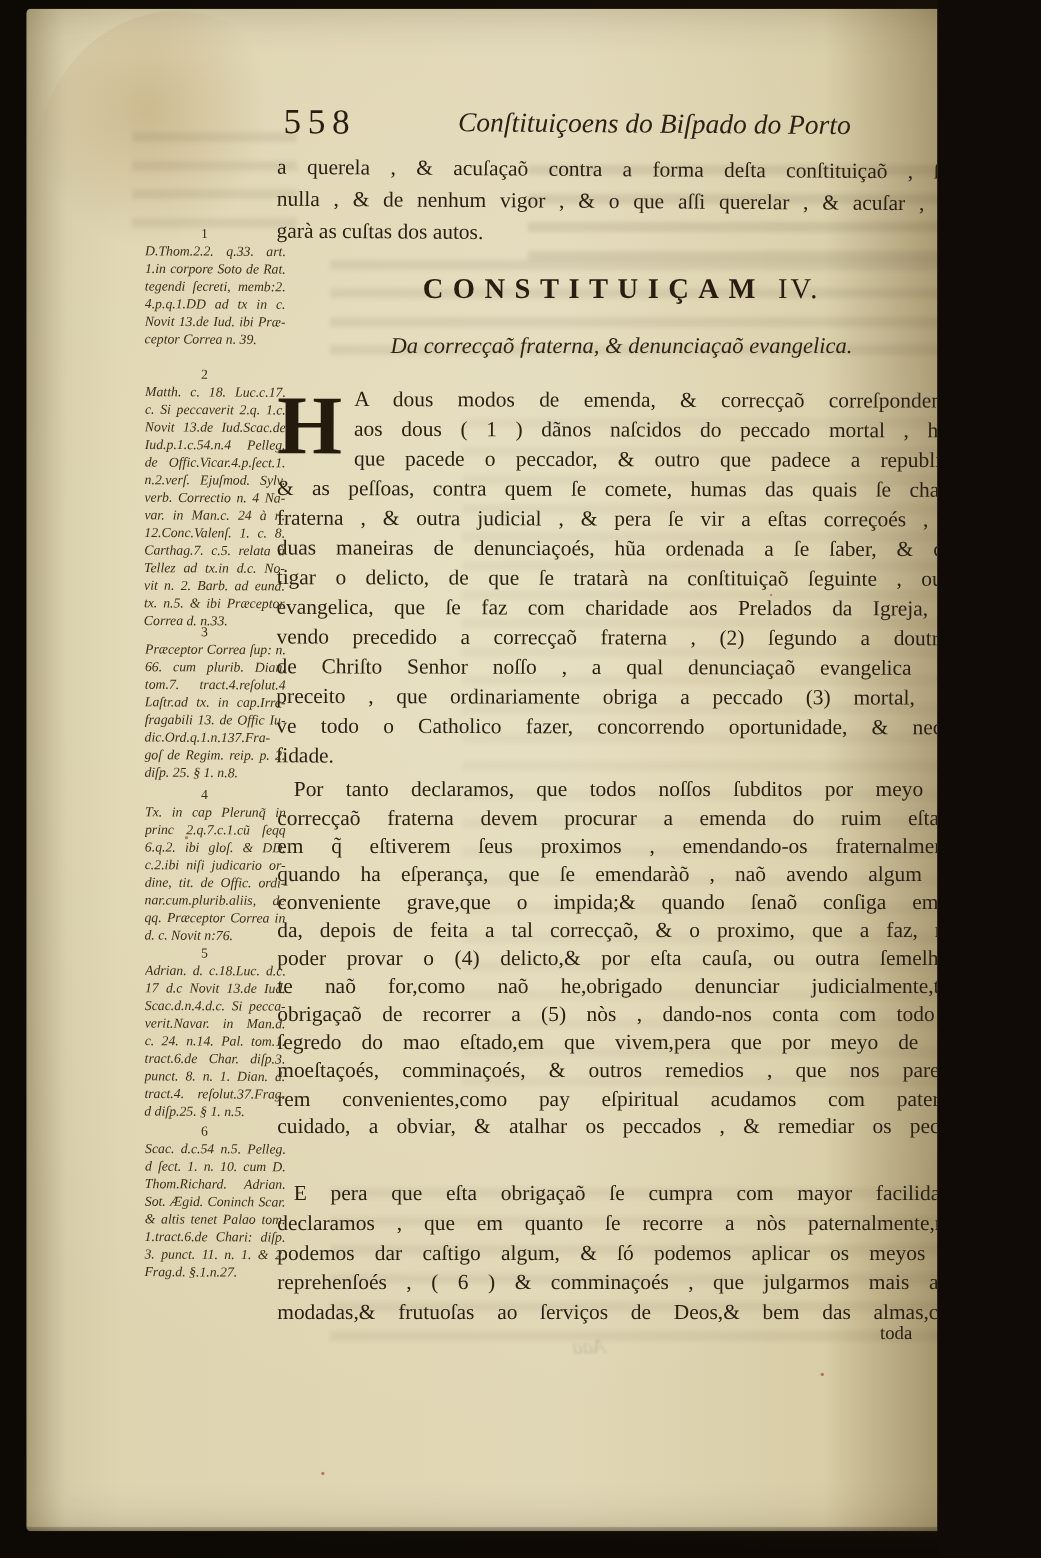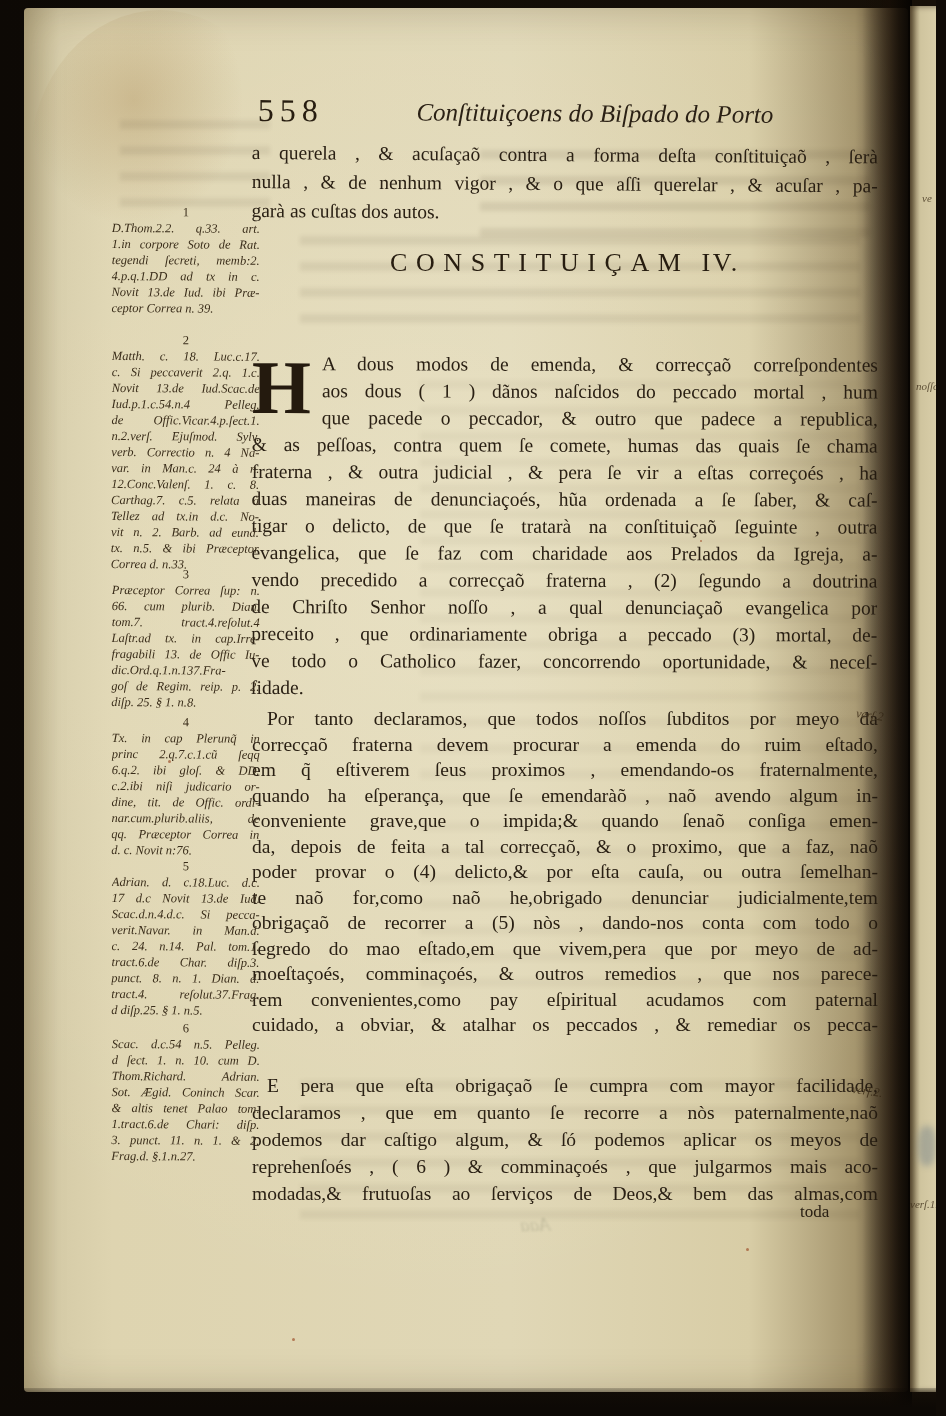--- a/index.html
+++ b/index.html
@@ -1,16 +1,16 @@
 <!DOCTYPE html>
 <html><head>
 <meta charset="utf-8">
 <style>
   html,body{margin:0;padding:0;background:#100b06;}
-  #canvas{position:relative;width:936px;height:1416px;overflow:hidden;
+  #canvas{position:relative;width:852px;height:1416px;overflow:hidden;
           background:linear-gradient(90deg,#0d0905 0%,#171008 100%);
           font-family:"Liberation Serif","DejaVu Serif",serif;color:#2a2014;}
 
   
   .page{position:absolute;left:24px;top:8px;width:884px;height:1384px;border-radius:4px;
         background:
           radial-gradient(120% 90% at 45% 40%, rgba(255,252,235,.25) 0%, rgba(0,0,0,0) 60%),
           linear-gradient(to right, #baae87 0%, #d6cca8 4%, #ded4b0 10%, #e0d7b6 55%, #d8cda6 82%, #a4946c 94%, #473826 99%),
           linear-gradient(to bottom, #cfc49d 0%, #ddd3ae 6%, #ddd3ae 92%, #b8ab84 99%);
         background-blend-mode:normal;box-shadow:inset 0 0 40px rgba(60,40,15,.25);}
@@ -28,40 +28,40 @@
         background:repeating-linear-gradient(to bottom, rgba(66,52,32,.8) 0 9px, rgba(0,0,0,0) 9px 26px);}
   .speck{position:absolute;width:3px;height:3px;border-radius:50%;background:#a0522d;opacity:.7;}
   .bleed-sig{position:absolute;transform:scaleX(-1) rotate(2deg);opacity:.16;filter:blur(1px);
         font-style:italic;font-size:19px;color:#3c4434;}
 
   
   .abs{position:absolute;}
   .page-number{font-size:32px;letter-spacing:6px;color:#271d10;}
   .running-title{font-style:italic;font-size:25px;text-align:center;color:#2b2115;}
   .heading{font-size:26px;text-align:center;color:#271d10;}
-  .heading .hw{letter-spacing:.33em;}
+  .heading .hw{letter-spacing:.33em;font-weight:bold;}
   .heading .hn{letter-spacing:.10em;margin-left:12px;}
   .subtitle{font-style:italic;font-size:20.5px;text-align:center;color:#2e2315;}
 
   .bodyblock{width:626px;font-size:19.5px;color:#2a2014;}
   .jl{text-align:justify;text-align-last:justify;white-space:normal;overflow:hidden;}
   .endline{text-align-last:left;}
   .lh27 .jl{height:27px;line-height:27px;}
   .lh255 .jl{height:25.5px;line-height:25.5px;}
   .lh29 .jl{height:29px;line-height:29px;}
   .indent{padding-left:15px;}
   .dropcap{float:left;width:60px;height:76px;font-size:76px;line-height:68px;font-weight:bold;
            color:#241a0e;margin:3px 10px 0 0;text-align:left;}
   .catchword{font-size:17px;color:#2a2014;}
 
   
   .mnote{position:absolute;left:112px;width:148px;font-style:italic;font-size:12.5px;
          color:#3a2d1a;transform:rotate(.3deg);transform-origin:left top;}
   .mnote .marker{text-align:center;height:16px;line-height:16px;font-style:normal;}
-  .mnote .ml{height:16px;line-height:16px;text-align:justify;text-align-last:justify;overflow:hidden;}
+  .mnote .ml{height:16px;line-height:16px;text-align:justify;text-align-last:justify;overflow:hidden;margin-left:20px;}
   .mnote .m-end{text-align-last:left;}
 
   .side-ref{position:absolute;font-style:italic;font-size:12px;color:#4a3a22;}
   .edge-frag{position:absolute;font-style:italic;font-size:11px;color:rgba(62,47,26,.8);}
   .scribble{position:absolute;width:18px;height:40px;border-radius:40%;filter:blur(3px);
             background:rgba(90,110,130,.35);}
   .tilt1{transform:rotate(.4deg);transform-origin:left top;}
   .tilt2{transform:rotate(.15deg);transform-origin:left top;}
 </style>
 </head>
@@ -89,20 +89,21 @@
 
   <div class="abs bodyblock lh29 tilt1" style="left:252px;top:138px;">
     <div class="jl">a querela , &amp; acuſaçaõ contra a forma deſta conſtituiçaõ , ſerà</div>
     <div class="jl">nulla , &amp; de nenhum vigor , &amp; o que aſſi querelar , &amp; acuſar , pa-</div>
     <div class="jl endline">garà as cuſtas dos autos.</div>
   </div>
 
   <div class="abs heading" style="left:252px;top:248px;width:626px;">
     <span class="hw">CONSTITUIÇAM</span><span class="hn">IV.</span>
   </div>
+  <div class="abs subtitle" style="left:252px;top:304px;width:626px;">Da correcçaõ fraterna, &amp; denunciaçaõ evangelica.</div>
 
   <div class="abs bodyblock lh27 tilt2" style="left:252px;top:350px;">
     <div class="dropcap">H</div>
     <div class="jl">A dous modos de emenda, &amp; correcçaõ correſpondentes</div>
     <div class="jl">aos dous ( 1 ) dãnos naſcidos do peccado mortal , hum</div>
     <div class="jl">que pacede o peccador, &amp; outro que padece a republica,</div>
     <div class="jl">&amp; as peſſoas, contra quem ſe comete, humas das quais ſe chama</div>
     <div class="jl">fraterna , &amp; outra judicial , &amp; pera ſe vir a eſtas correçoés , ha</div>
     <div class="jl">duas maneiras de denunciaçoés, hũa ordenada a ſe ſaber, &amp; caſ-</div>
     <div class="jl">tigar o delicto, de que ſe tratarà na conſtituiçaõ ſeguinte , outra</div>

